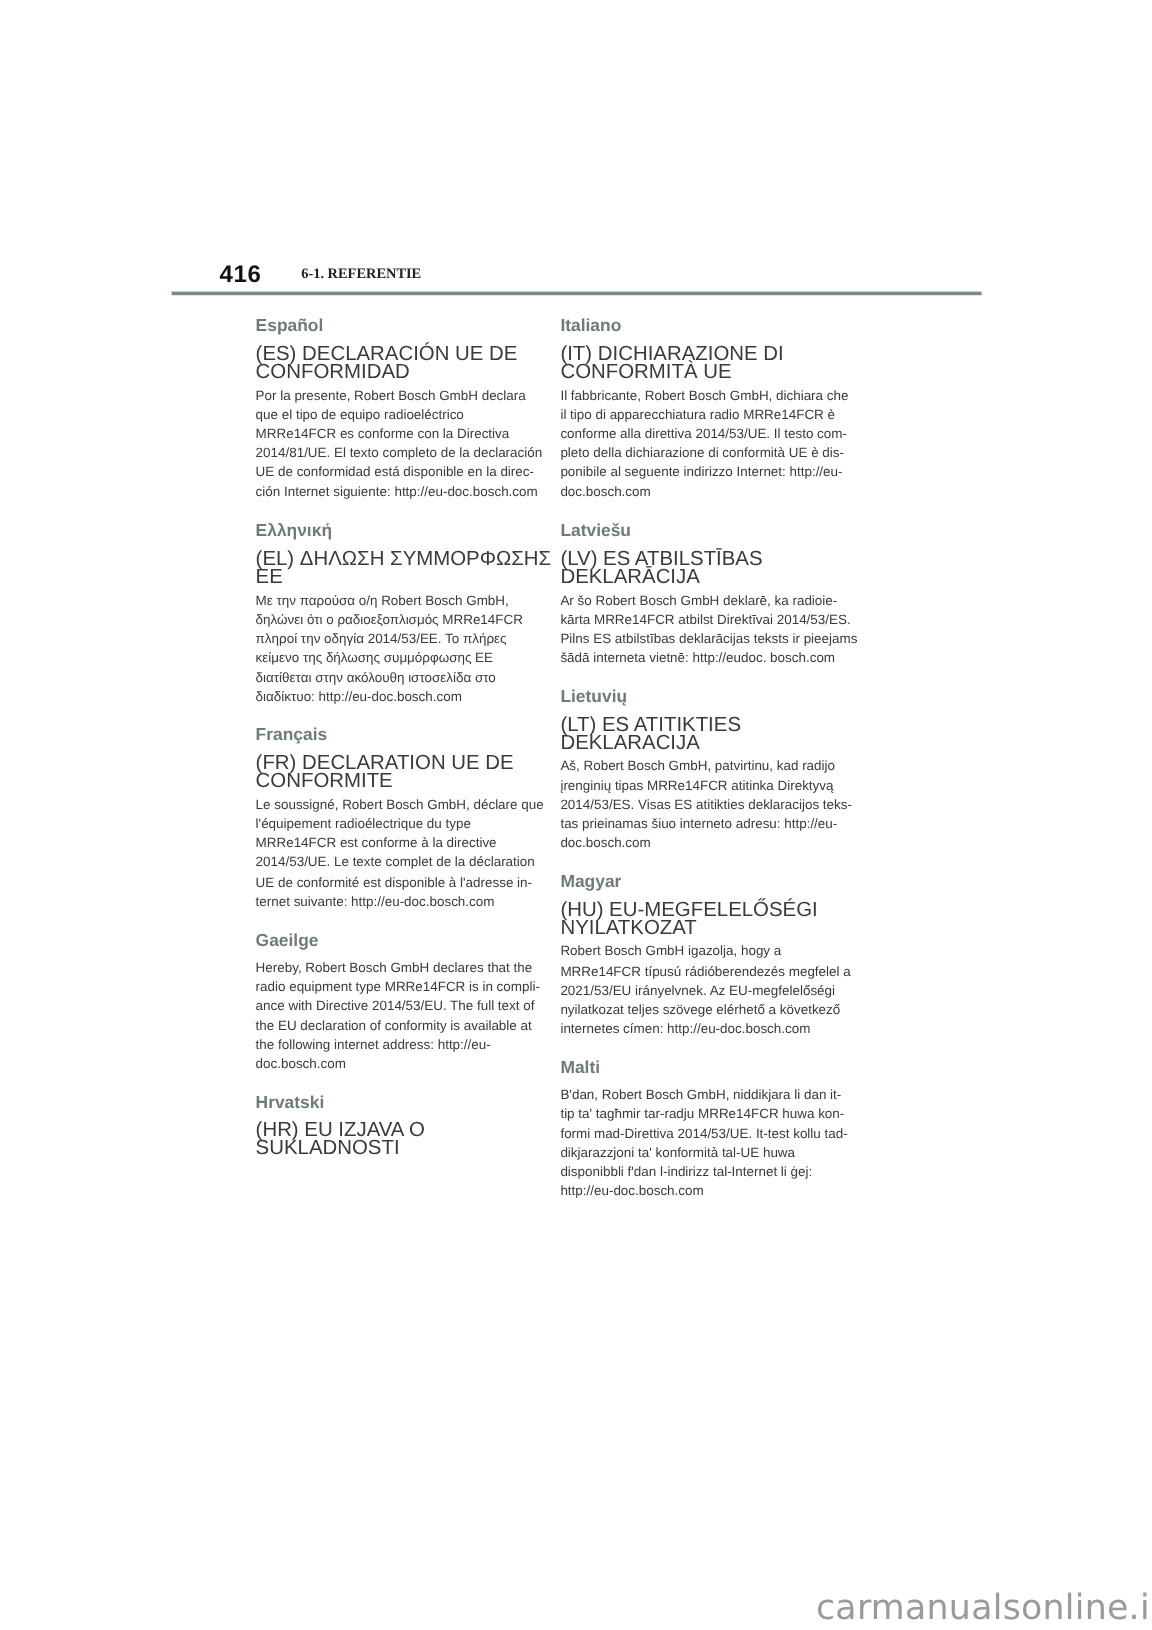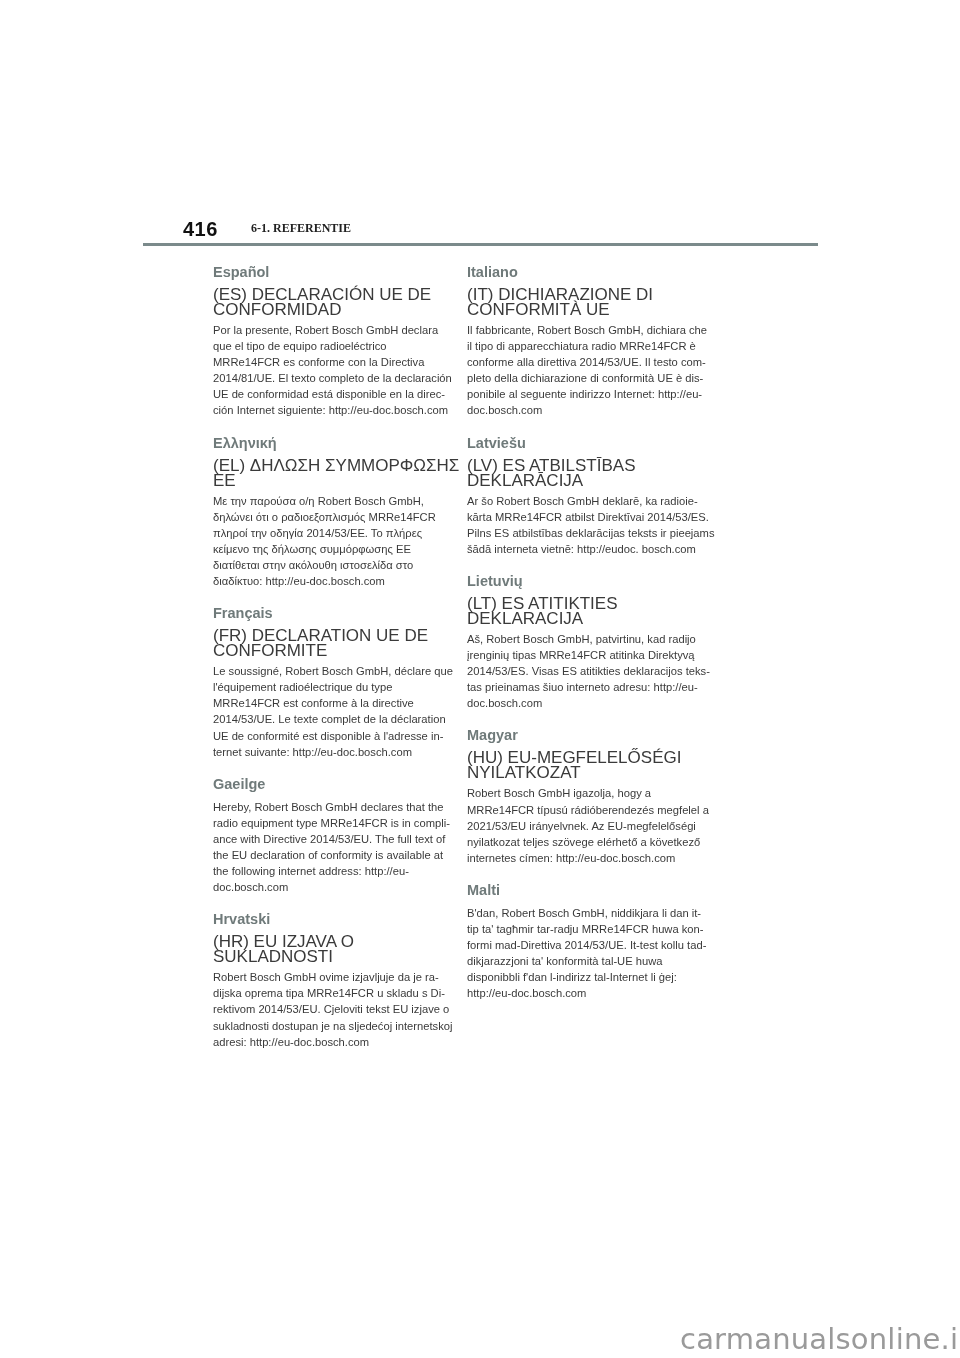--- a/index.html
+++ b/index.html
@@ -75,25 +75,20 @@
     <p class="body-text">Hereby, Robert Bosch GmbH declares that the
 radio equipment type MRRe14FCR is in compli-
 ance with Directive 2014/53/EU. The full text of
 the EU declaration of conformity is available at
 the following internet address: http://eu-
 doc.bosch.com</p>
   </div>
   <div class="section">
     <h3 class="lang">Hrvatski</h3>
     <p class="decl-title">(HR) EU IZJAVA O SUKLADNOSTI</p>
-    <p class="body-text">Robert Bosch GmbH ovime izjavljuje da je ra-
-dijska oprema tipa MRRe14FCR u skladu s Di-
-rektivom 2014/53/EU. Cjeloviti tekst EU izjave o
-sukladnosti dostupan je na sljedećoj internetskoj
-adresi: http://eu-doc.bosch.com</p>
   </div>
 </div>
 
 <div class="col col-right">
   <div class="section">
     <h3 class="lang">Italiano</h3>
     <p class="decl-title">(IT) DICHIARAZIONE DI CONFORMITÀ UE</p>
     <p class="body-text">Il fabbricante, Robert Bosch GmbH, dichiara che
 il tipo di apparecchiatura radio MRRe14FCR è
 conforme alla direttiva 2014/53/UE. Il testo com-

